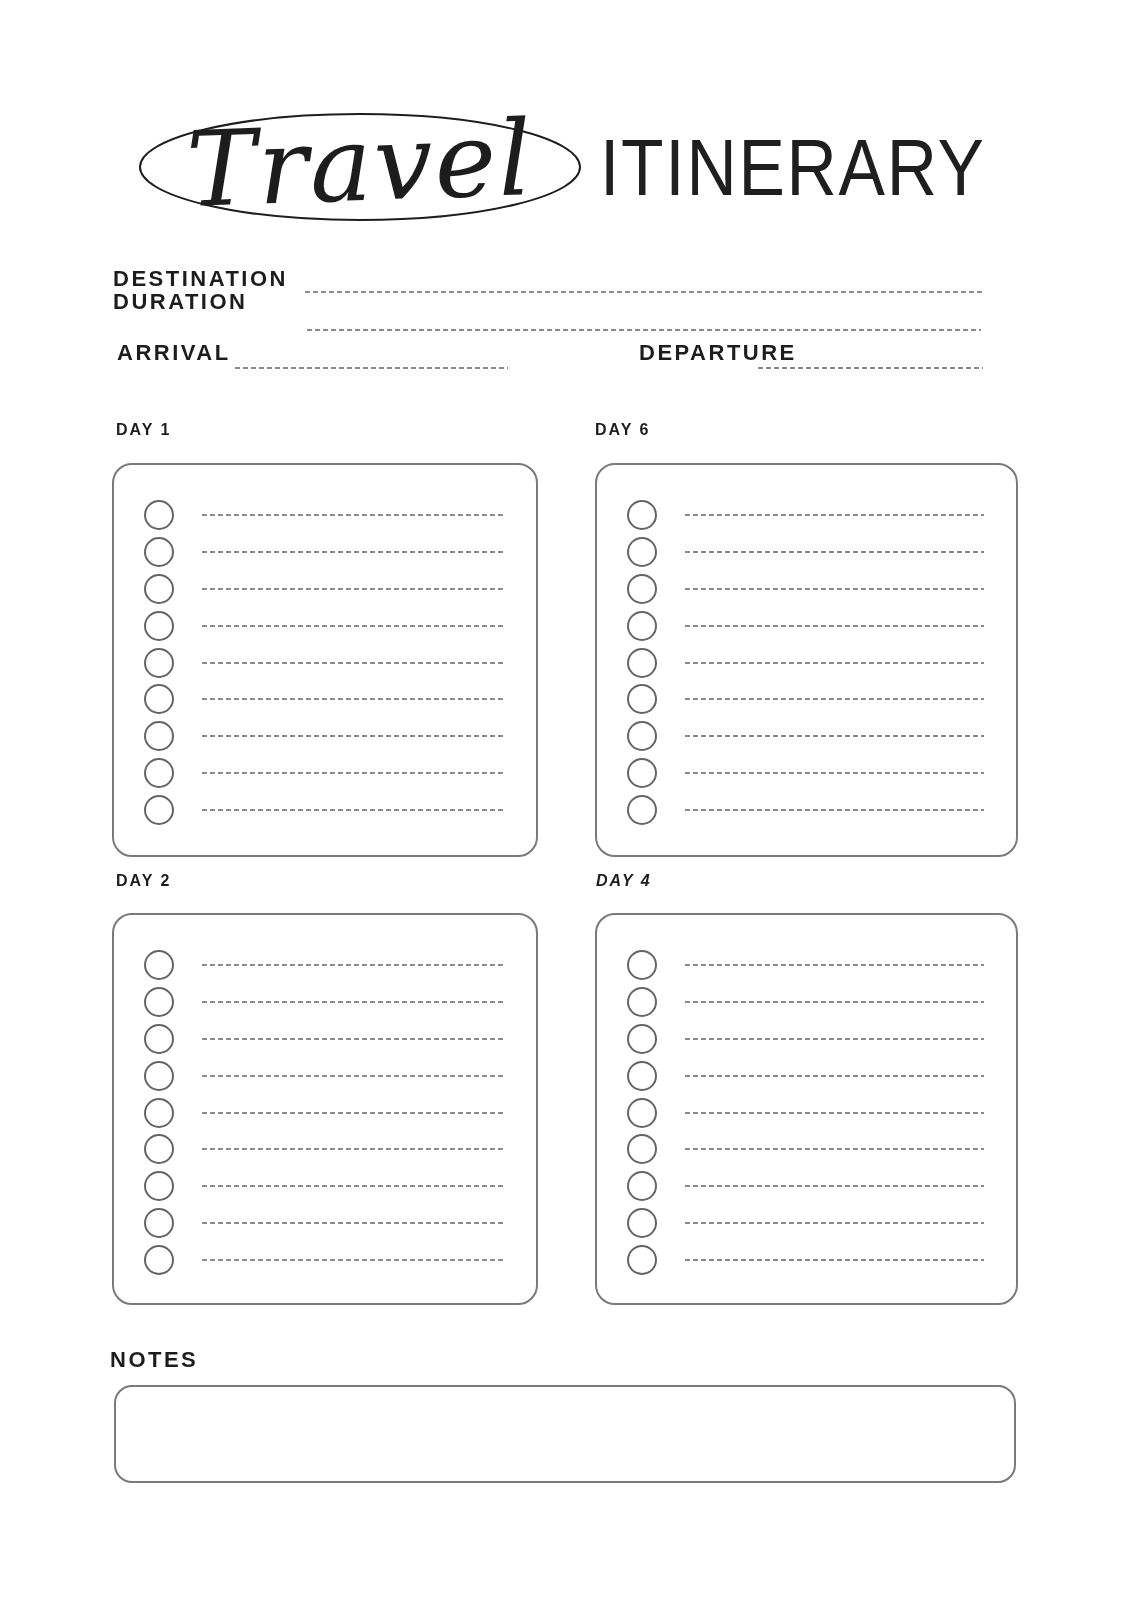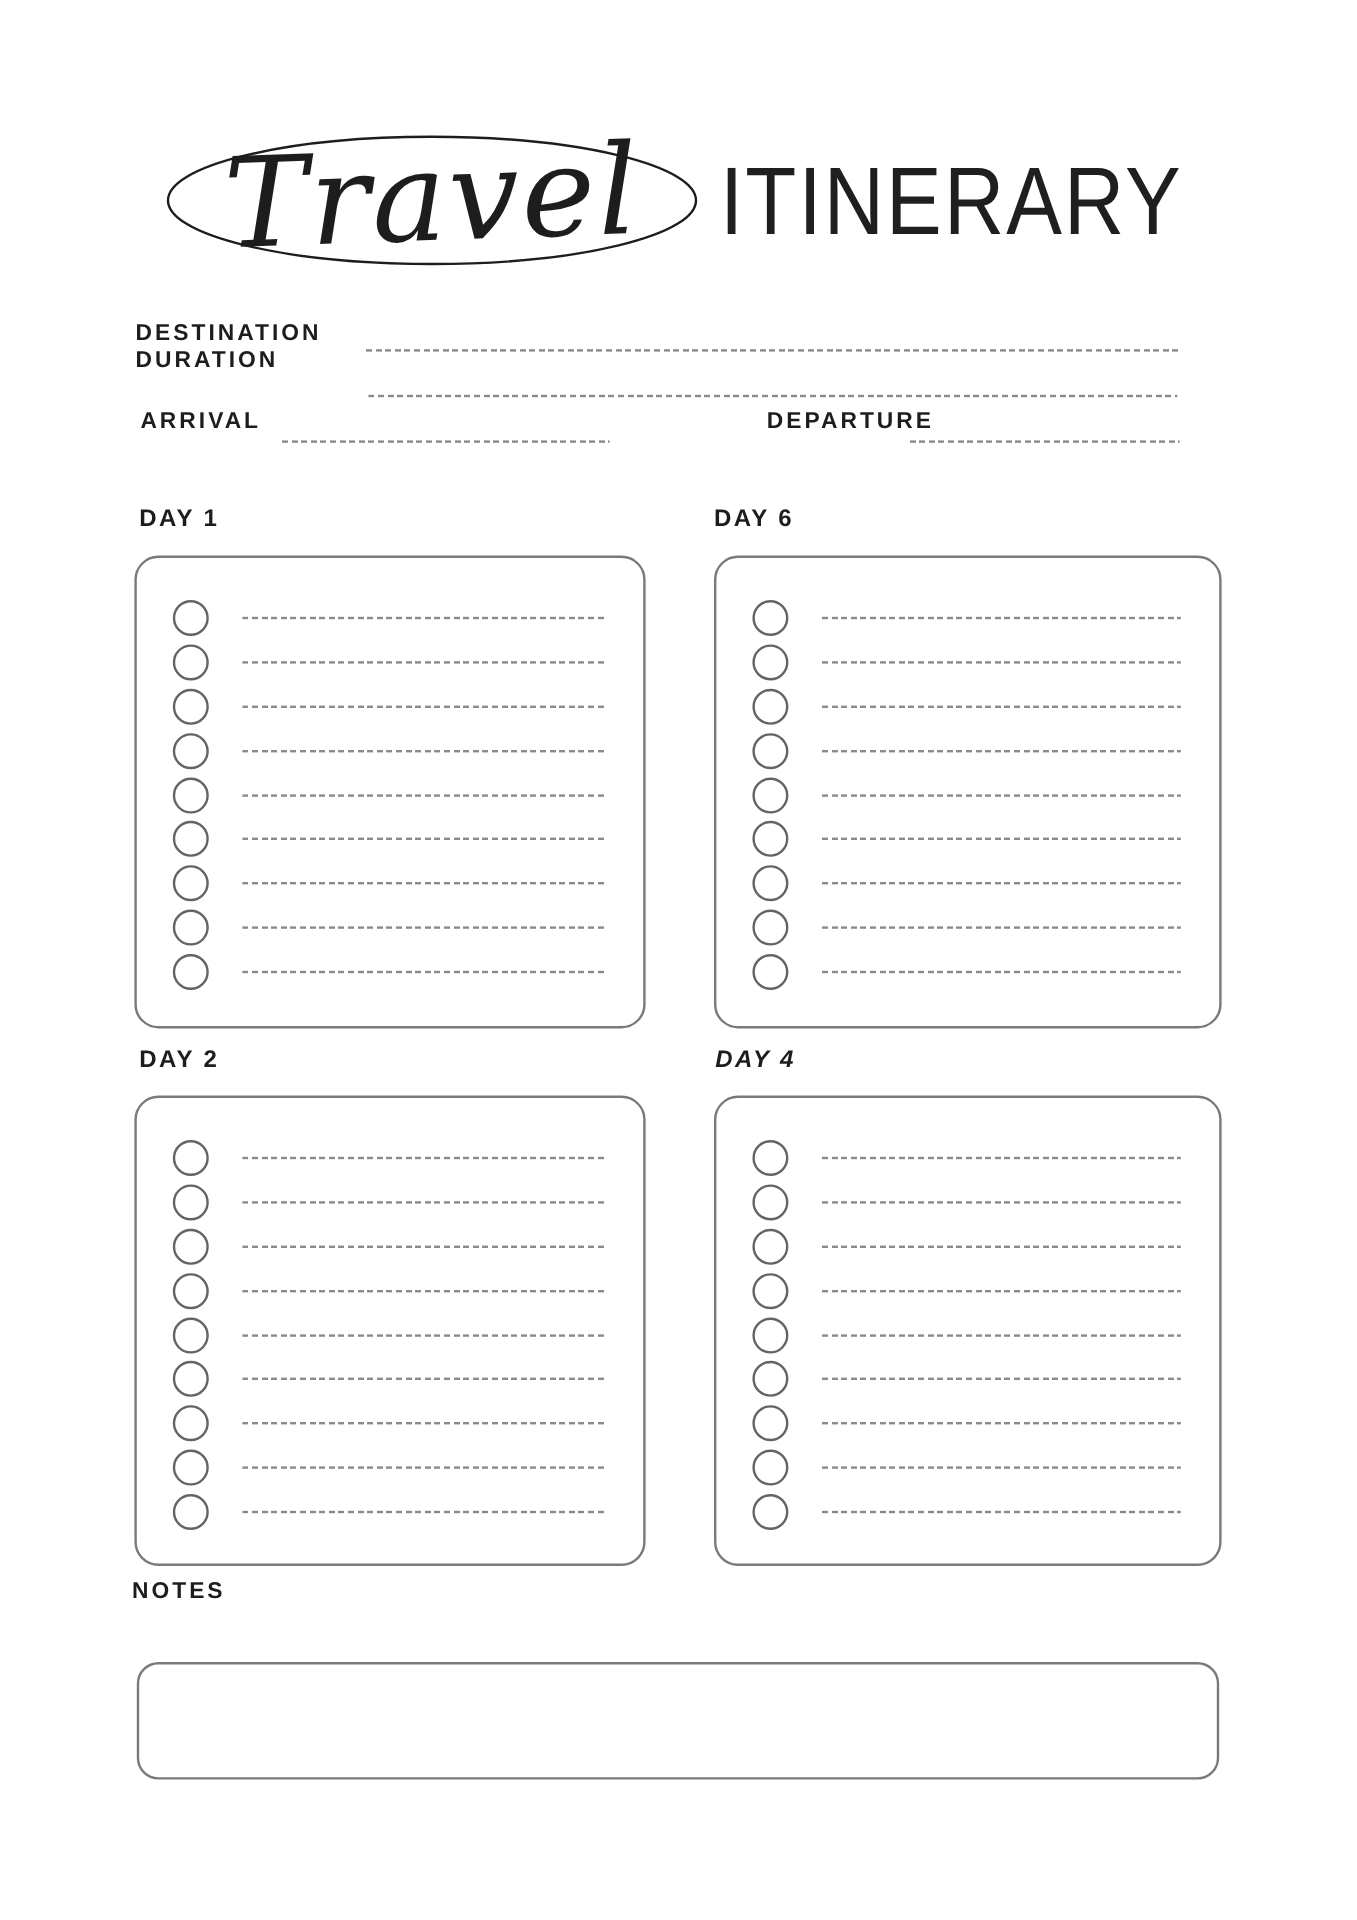--- a/index.html
+++ b/index.html
@@ -17,24 +17,24 @@
     font-size:104px; letter-spacing:2px; color:var(--ink,#1d1d1d);
     transform:rotate(-2deg); white-space:nowrap;
   }
   .title-caps {
     position:absolute; left:600px; top:128px; line-height:1;
     font-size:80px; font-weight:400; letter-spacing:2px; color:#1f1f1f;
     transform:scaleX(0.87); transform-origin:left top; white-space:nowrap;
   }
   
   .label {
-    position:absolute; line-height:1; font-weight:700; font-size:19px;
+    position:absolute; line-height:1; font-weight:700; font-size:22px;
     letter-spacing:2.5px; color:var(--ink,#1d1d1d); white-space:nowrap;
   }
-  .day-label { font-size:20px; letter-spacing:2px; }
+  .day-label { font-size:16px; letter-spacing:2px; }
   
   .dash-line {
     height:2px;
     background:repeating-linear-gradient(90deg, var(--dash,#8a8a8a) 0 5px, transparent 5px 8px);
   }
   .field-line { position:absolute; }
   
   .day-box {
     position:absolute; box-sizing:border-box; background:#fff;
     border:2px solid var(--frame,#7a7a7a); border-radius:20px;
@@ -237,16 +237,16 @@
           <span class="check-circle"></span>
           <span class="dash-line row-line"></span>
         </div>
         <div class="check-row">
           <span class="check-circle"></span>
           <span class="dash-line row-line"></span>
         </div>
       </div>
   </div>
 
-  <div class="label" style="left:110px; top:1317px;">NOTES</div>
+  <div class="label" style="left:110px; top:1349px;">NOTES</div>
   <div class="notes-box"></div>
 
 </div>
 
 </body></html>

